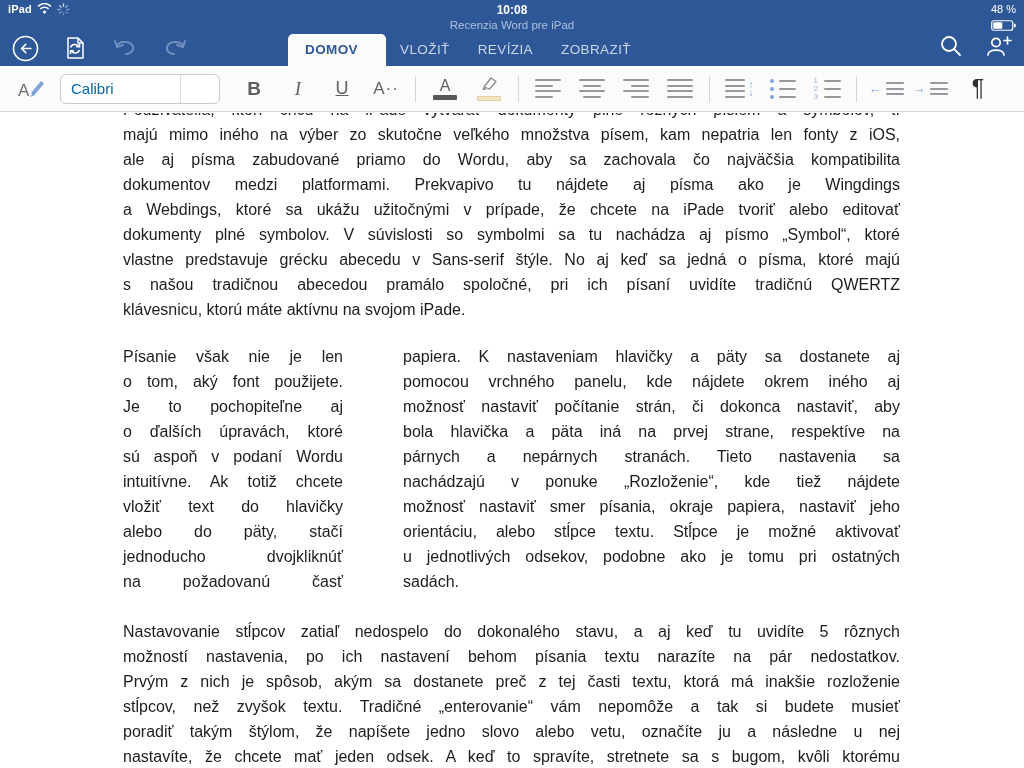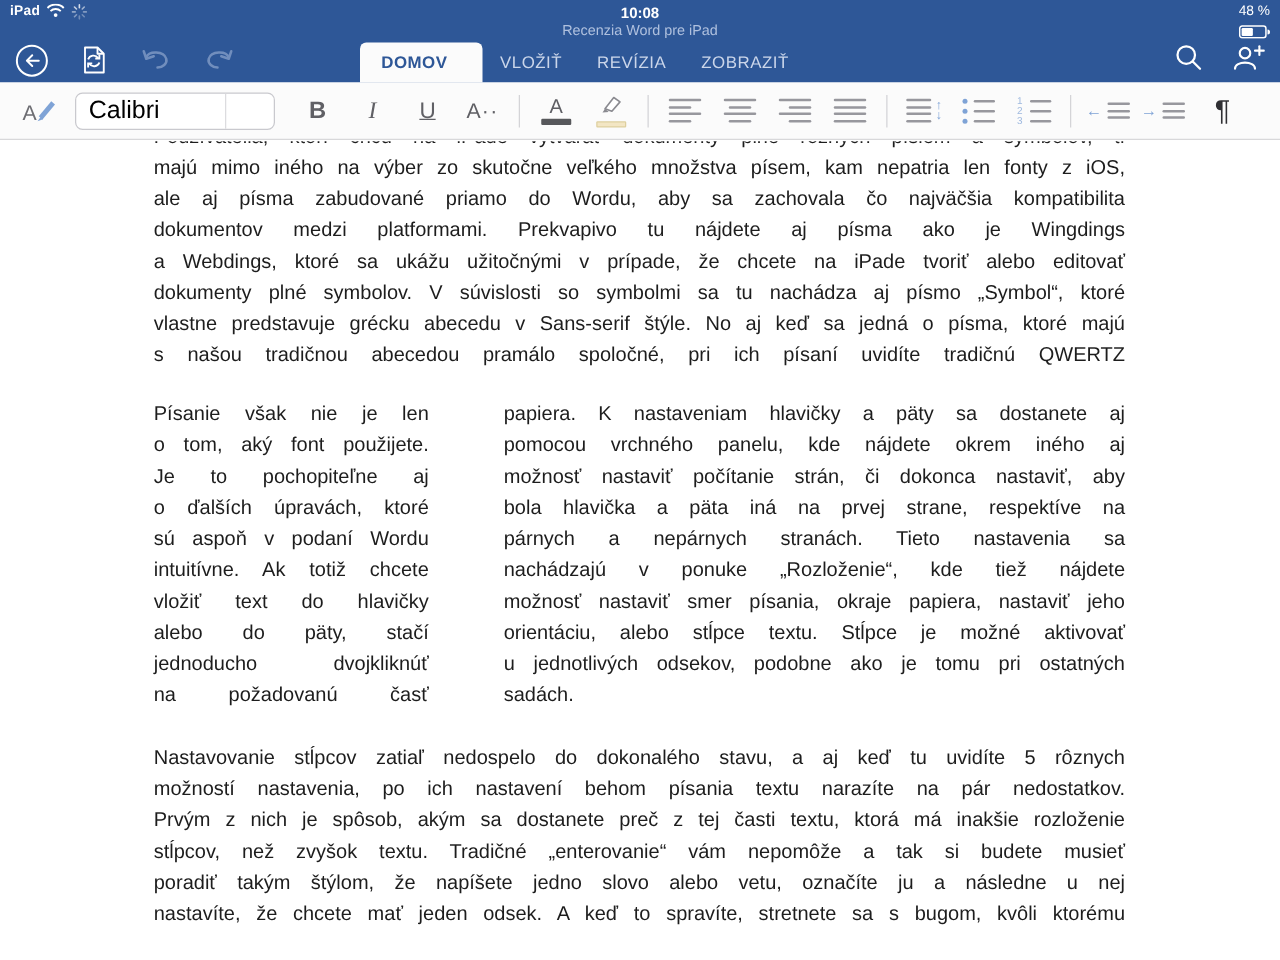--- a/index.html
+++ b/index.html
@@ -26,21 +26,21 @@
   .nav-icons-right { position:absolute; right:10px; bottom:5px; display:flex; align-items:center; gap:18px; }
 
   
   .toolbar { position:absolute; left:0; top:66px; width:1024px; height:46px; background:#FBFBFB;
              border-bottom:1px solid #D8D8DA; display:flex; align-items:center; padding:0 14px; }
   .tsep { width:1px; height:26px; background:#D4D4D7; margin:0 7px; flex:none; }
   .tbtn { height:40px; min-width:44px; display:flex; flex-direction:column; align-items:center; justify-content:center; flex:none; }
   .tletter { color:#606065; font-size:19px; }
   .fontbox { width:160px; height:30px; border:1px solid #C9C9CE; border-radius:6px; background:#fff;
              display:flex; align-items:center; margin:0 12px 0 10px; flex:none; }
-  .fontname { flex:1; padding-left:10px; color:#000000; font-size:20px; }
+  .fontname { flex:1; padding-left:10px; color:#0369a1; font-size:15px; }
   .fontsep { width:1px; height:28px; background:#DCDCDF; }
   .fontsize { width:38px; color:#97979C; font-size:15px; text-align:center; }
 
   .colorbar { width:24px; height:5px; margin-top:2px; border-radius:1px; }
   .al-icon { display:flex; flex-direction:column; gap:3.5px; width:26px; }
   .al-icon i { display:block; height:2px; background:#97979D; border-radius:1px; }
   .al-left i:nth-child(2), .al-left i:nth-child(4) { width:70%; }
   .al-center i:nth-child(2), .al-center i:nth-child(4) { width:70%; margin:0 auto; }
   .al-right i:nth-child(2), .al-right i:nth-child(4) { width:70%; margin-left:auto; }
 
@@ -333,20 +333,21 @@
   </div>
 
   <div>
       <div class="line">majú mimo iného na výber zo skutočne veľkého množstva písem, kam nepatria len fonty z iOS,</div>
       <div class="line">ale aj písma zabudované priamo do Wordu, aby sa zachovala čo najväčšia kompatibilita</div>
       <div class="line">dokumentov medzi platformami. Prekvapivo tu nájdete aj písma ako je Wingdings</div>
       <div class="line">a Webdings, ktoré sa ukážu užitočnými v prípade, že chcete na iPade tvoriť alebo editovať</div>
       <div class="line">dokumenty plné symbolov. V súvislosti so symbolmi sa tu nachádza aj písmo „Symbol“, ktoré</div>
       <div class="line">vlastne predstavuje grécku abecedu v Sans-serif štýle. No aj keď sa jedná o písma, ktoré majú</div>
       <div class="line">s našou tradičnou abecedou pramálo spoločné, pri ich písaní uvidíte tradičnú QWERTZ</div>
+      <div class="line line-last">klávesnicu, ktorú máte aktívnu na svojom iPade.</div>
     </div>
 
   <div class="vspace22"></div>
 
   <div class="cols">
     <div class="col-left">
         <div class="line">Písanie však nie je len</div>
         <div class="line">o tom, aký font použijete.</div>
         <div class="line">Je to pochopiteľne aj</div>
         <div class="line">o ďalších úpravách, ktoré</div>

